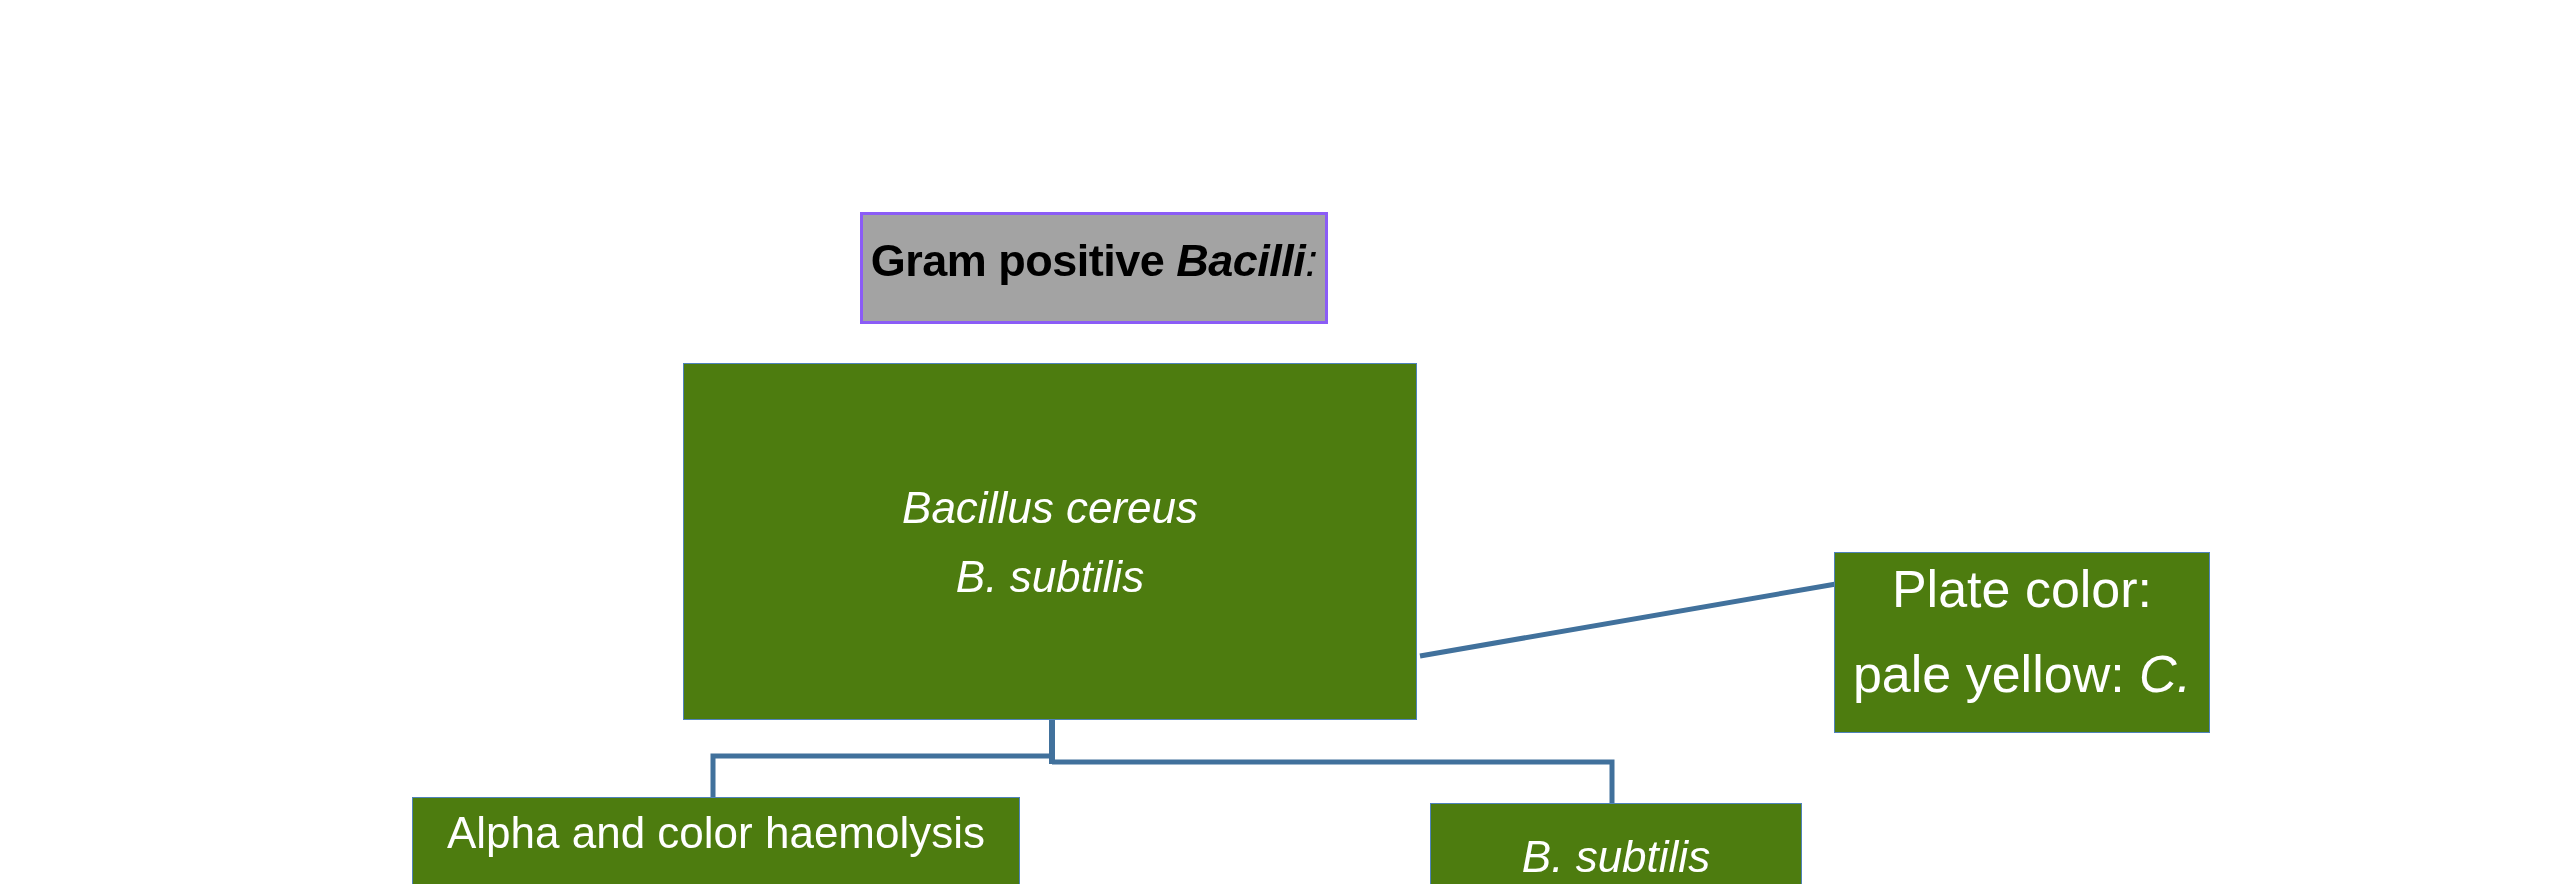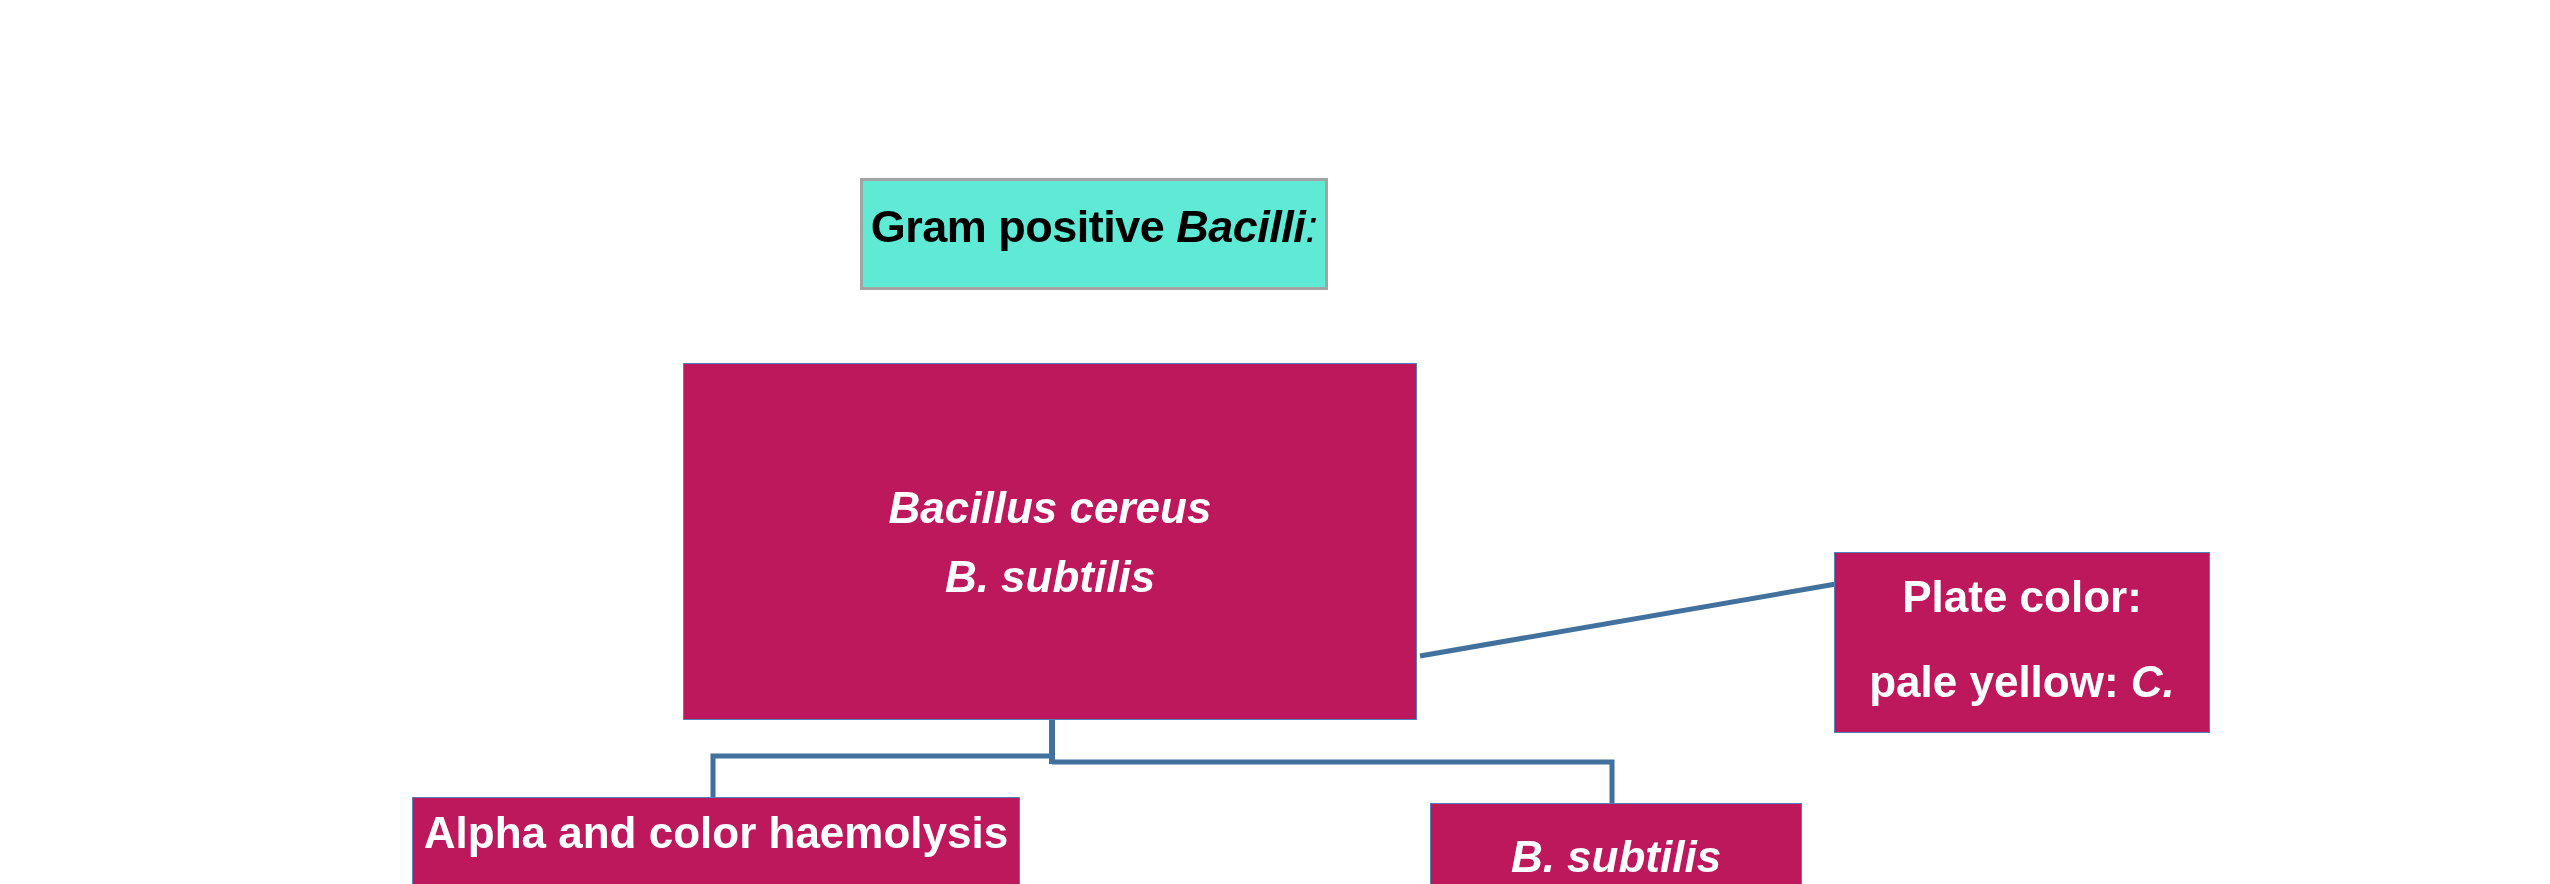--- a/index.html
+++ b/index.html
@@ -13,45 +13,44 @@
     width: 2550px;
     height: 884px;
     background: #ffffff;
     overflow: hidden;
   }
   .abs { position: absolute; }
 
   
   #title-box {
     left: 860px;
-    top: 178px;
+    top: 212px;
     width: 468px;
     height: 112px;
-    background: #5eead4;
-    border: 3px solid #a3a3a3;
+    background: #a3a3a3;
+    border: 3px solid #8b5cf6;
     box-sizing: border-box;
     text-align: center;
     padding-top: 20px;
     font-size: 45px;
     font-weight: bold;
     color: #000000;
     letter-spacing: -0.5px;
     white-space: nowrap;
   }
   #title-box .sp-italic { font-style: italic; }
   #title-box .sp-colon  { font-style: italic; font-weight: normal; }
 
   
   .blue-box {
-    background: #be185d;
+    background: #4d7c0f;
     color: #ffffff;
     box-sizing: border-box;
     text-align: center;
     border: 1px solid #4f83ba;
-    font-weight: bold;
   }
 
   #organism-box {
     left: 683px;
     top: 363px;
     width: 734px;
     height: 357px;
     display: flex;
     flex-direction: column;
     justify-content: center;
@@ -61,22 +60,22 @@
   #organism-box .org-line {
     line-height: 69px;
     height: 69px;
   }
 
   #plate-box {
     left: 1834px;
     top: 552px;
     width: 376px;
     height: 181px;
-    font-size: 44px;
-    padding-top: 20px;
+    font-size: 52px;
+    padding-top: 12px;
   }
   #plate-box .plate-heading { line-height: 48px; height: 48px; }
   #plate-box .plate-detail-1 { line-height: 46px; height: 46px; margin-top: 38px; }
   #plate-box .plate-detail-2 { line-height: 46px; height: 46px; }
   #plate-box .sp-italic { font-style: italic; }
 
   #haemolysis-box {
     left: 412px;
     top: 797px;
     width: 608px;

